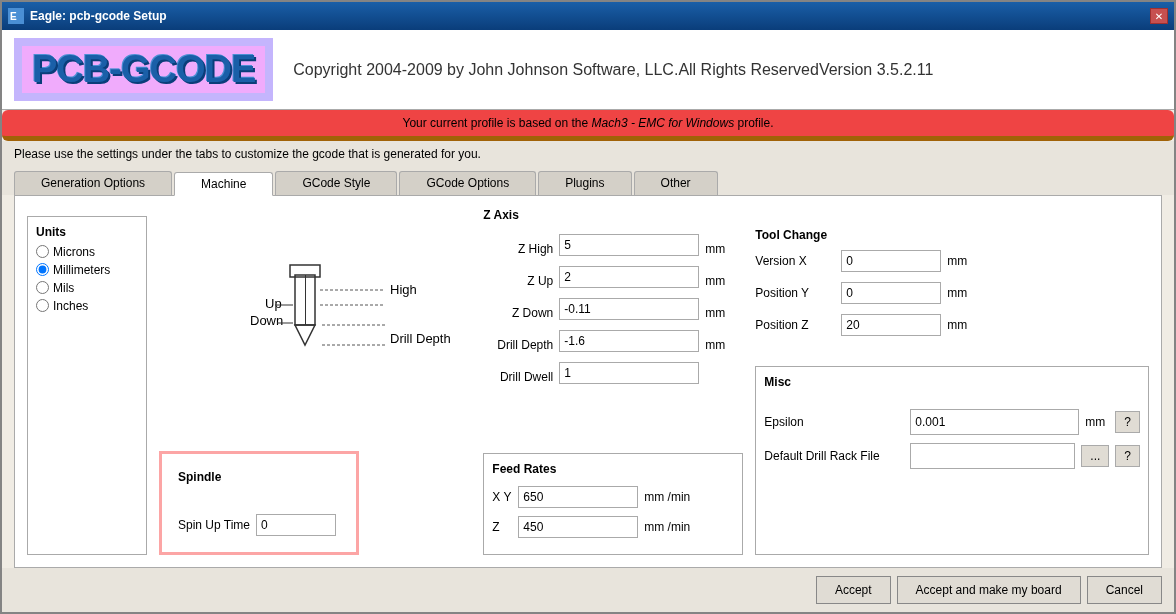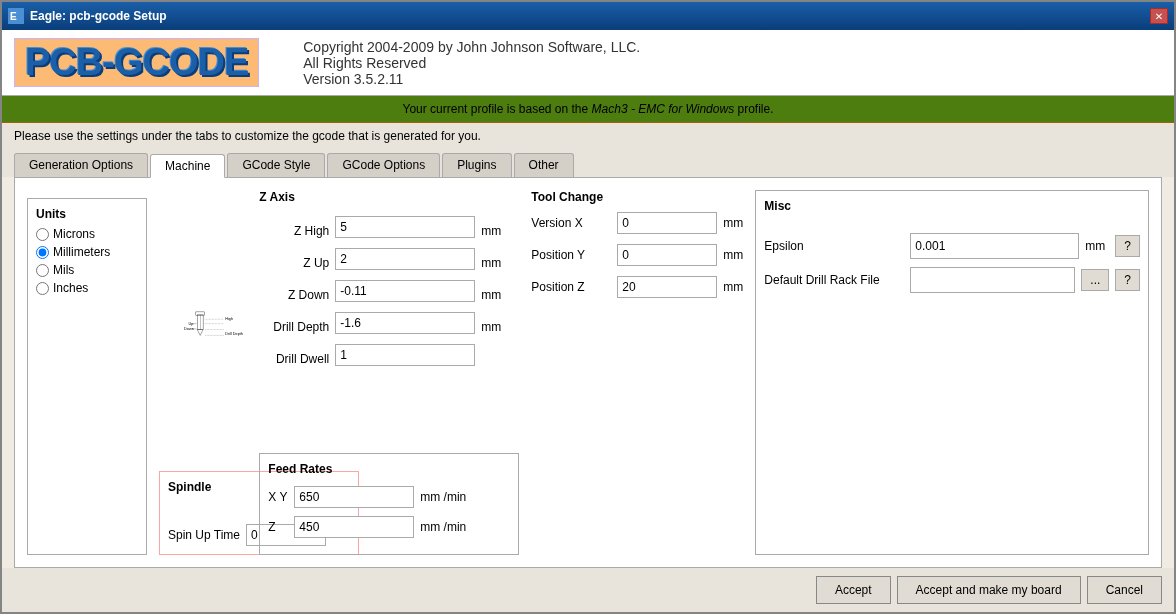--- a/index.html
+++ b/index.html
@@ -72,57 +72,57 @@
       display: flex;
       align-items: center;
     }
     .logo-text {
       font-size: 38px;
       font-weight: 900;
       color: #1a5fa8;
       font-family: Impact, Arial Black, sans-serif;
       letter-spacing: -1px;
       text-shadow: 2px 2px 0 #0a3d7a, -1px -1px 0 #4a8fd4;
-      border: 1px solid #c4b5fd;
+      border: 8px solid #c4b5fd;
       padding: 2px 10px;
-      background: #fdba74;
+      background: #f0abfc;
     }
     .header-info {
       display: flex;
-      flex-direction: column;
-      font-size: 14px;
+      flex-direction: row;
+      font-size: 16px;
       color: #333;
-      margin-left: 24px;
     }
     .profile-notice {
       text-align: center;
       font-size: 12px;
       padding: 6px;
-      background: #4d7c0f;
-      border-bottom: 1px solid #a16207;
+      background: #ef4444;
+      border-bottom: 5px solid #a16207;
       flex-shrink: 0;
+      border-radius: 6px;
     }
     .profile-notice em {
       font-style: italic;
     }
     .instructions {
       padding: 6px 12px;
       font-size: 12px;
       background: #e8e4dc;
       flex-shrink: 0;
     }
     .tabs-bar {
       display: flex;
       padding: 4px 12px 0;
       background: #e8e4dc;
       flex-shrink: 0;
       gap: 2px;
     }
     .tab {
-      padding: 4px 14px;
+      padding: 4px 26px;
       border: 1px solid #aaa;
       border-bottom: none;
       background: #d4d0c8;
       cursor: pointer;
       font-size: 12px;
       border-radius: 3px 3px 0 0;
     }
     .tab.active {
       background: white;
       border-bottom: 1px solid white;
@@ -146,29 +146,29 @@
       width: 120px;
       margin-top: 8px;
     }
     .units-title {
       font-size: 12px;
       font-weight: bold;
       margin-bottom: 6px;
     }
     .radio-row {
       display: flex;
-      align-items: flex-end;
+      align-items: flex-start;
       gap: 4px;
       margin-bottom: 4px;
       font-size: 12px;
     }
     .radio-row input { cursor: pointer; }
     .spindle-box {
-      border: 1px solid #fca5a5;
-      padding: 8px;
+      border: 3px solid #fca5a5;
+      padding: 16px;
       width: 200px;
       min-width: 200px;
     }
     .spindle-title {
       font-weight: bold;
       margin-bottom: 6px;
     }
     .spin-up-row {
       display: flex;
       align-items: center;
@@ -460,21 +460,21 @@
           <span class="feed-unit">mm  /min</span>
         </div>
         <div class="feed-row">
           <span class="feed-label">Z</span>
           <input type="text" class="feed-input" value="450" style="">
           <span class="feed-unit">mm  /min</span>
         </div>
       </div>
     </div>
 
-    <div style="display:flex; flex-direction:row; flex:1; gap:4px;">
+    <div style="display:flex; flex-direction:column; flex:1; gap:20px;margin-top:20px;">
       <div class="tool-change-section">
         <div class="section-title">Tool Change</div>
         <div class="tc-field-row">
           <span class="tc-label">Version X</span>
           <input type="text" class="tc-input" value="0" style="">
           <span class="unit-label">mm</span>
         </div>
         <div class="tc-field-row">
           <span class="tc-label">Position Y</span>
           <input type="text" class="tc-input" value="0" style="">

